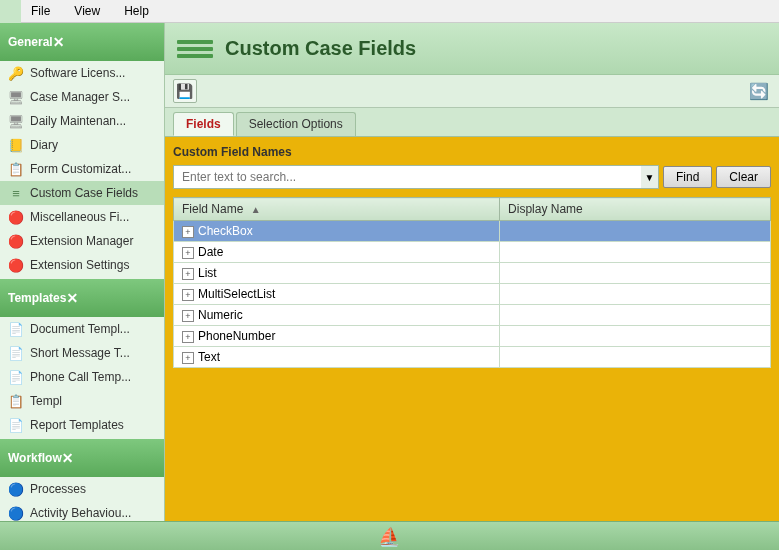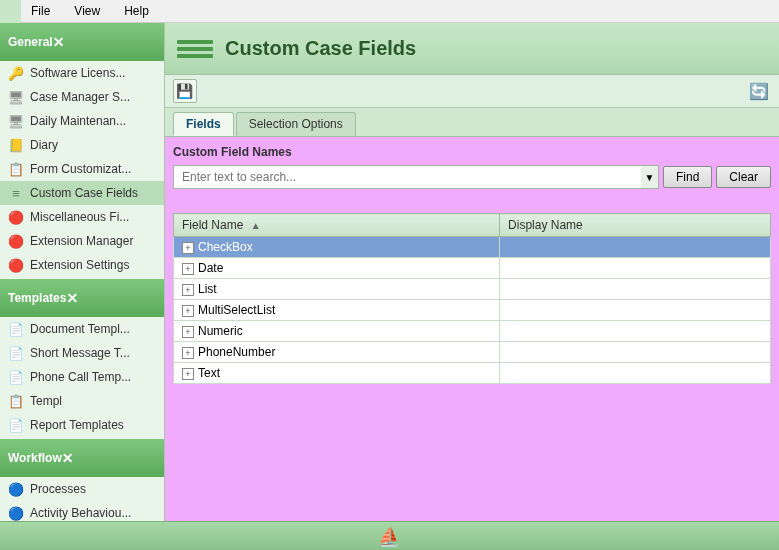--- a/index.html
+++ b/index.html
@@ -177,43 +177,43 @@
       cursor: pointer;
       border-radius: 3px 3px 0 0;
       margin-right: 2px;
       font-size: 12px;
       color: #333;
     }
     .tab.active {
       background: #f0f8f0;
       border-bottom: 1px solid #f0f8f0;
       font-weight: bold;
-      color: #0c4a6e;
+      color: #b91c1c;
     }
 
     
     .panel-content {
       flex: 1;
-      background: #f0abfc;
+      background: #eab308;
       padding: 8px;
       overflow: auto;
     }
 
     .panel-section-title {
       font-weight: bold;
       color: #333;
       margin-bottom: 6px;
       font-size: 12px;
     }
 
     
     .search-row {
       display: flex;
       gap: 4px;
-      margin-bottom: 24px;
+      margin-bottom: 8px;
       align-items: center;
     }
 
     .search-input {
       flex: 1;
       padding: 4px 8px;
       border: 1px solid #a0b8a0;
       font-size: 12px;
       background: white;
       color: #999;

